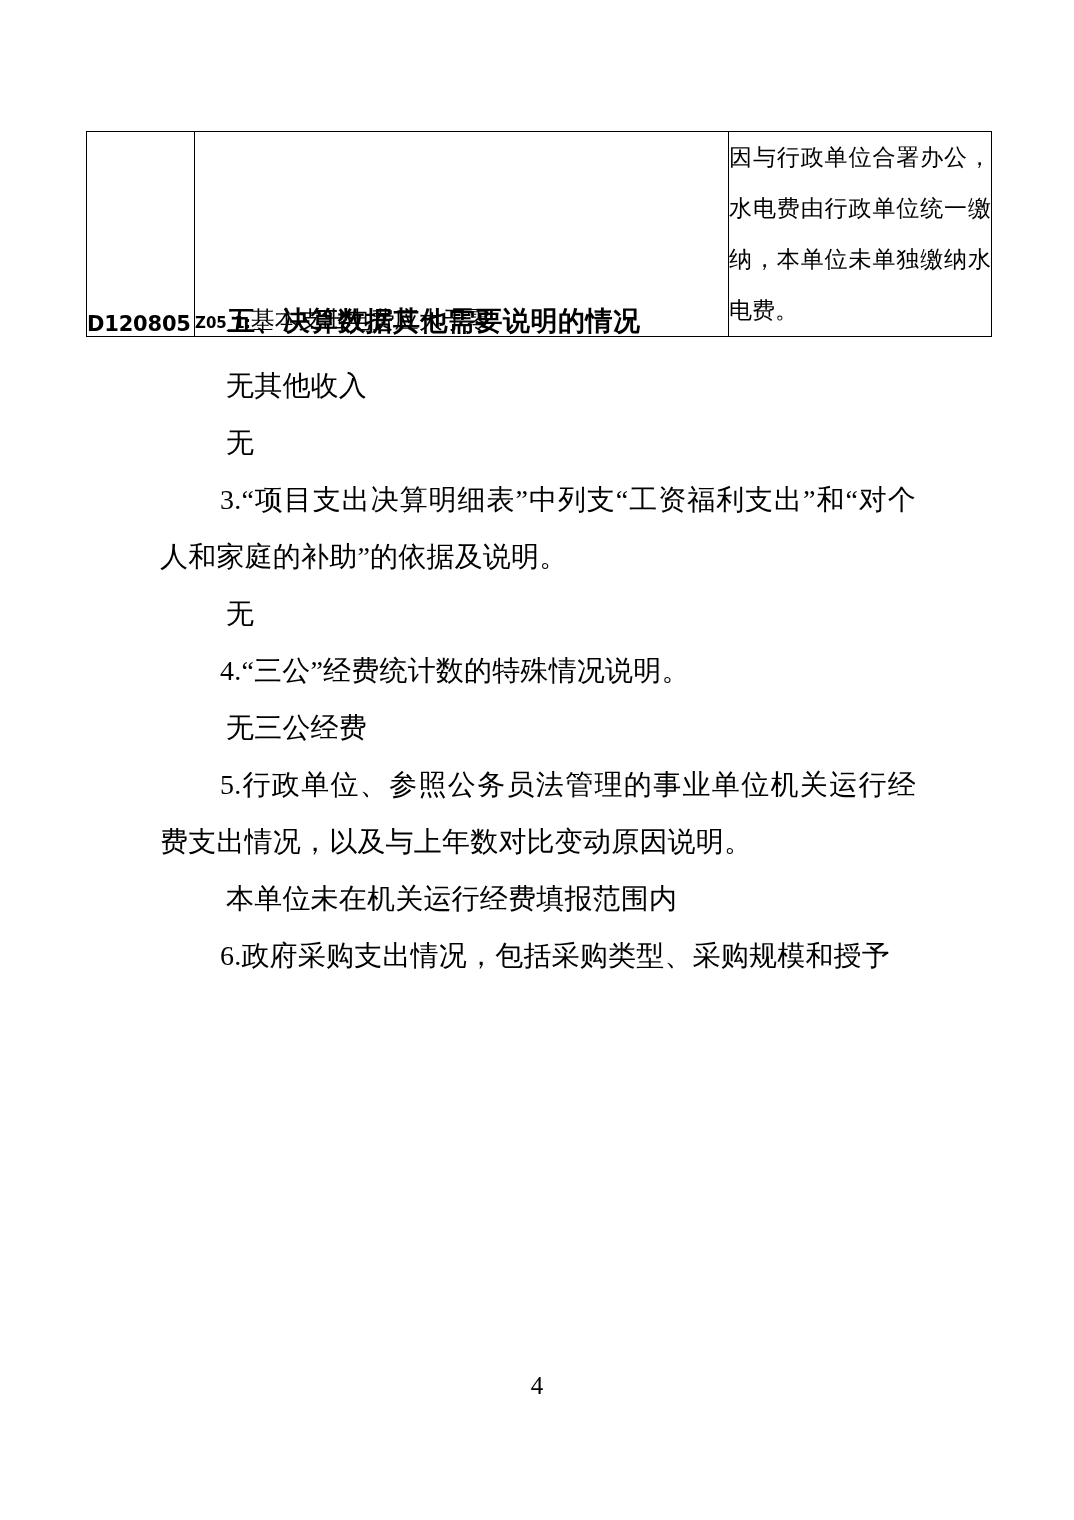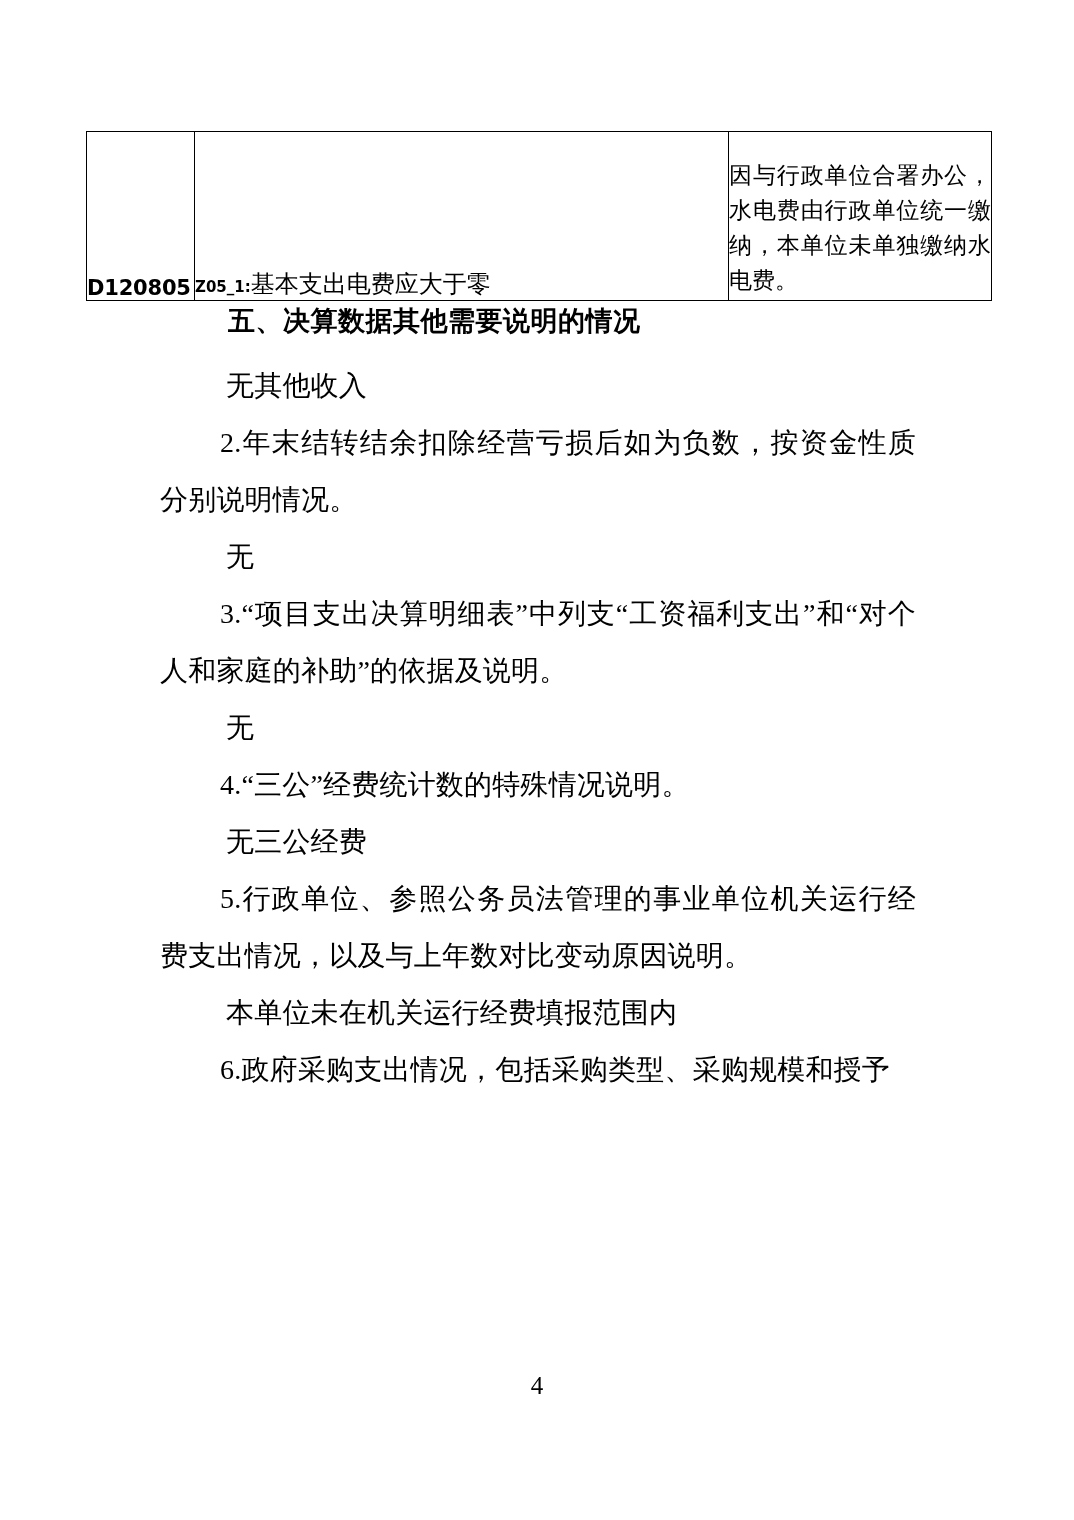--- a/index.html
+++ b/index.html
@@ -57,23 +57,23 @@
     padding: 0 0 12px 12px;
   }
   .cell-rule .rule-id {
     font-family: "DejaVu Sans", "Liberation Sans", sans-serif;
     font-weight: 600;
     font-size: 15px;
   }
   .cell-note {
     vertical-align: top;
     font-size: 23px;
-    line-height: 35px;
+    line-height: 51px;
     padding: 8px 8px 0 10px;
-    font-family: Liberation Mono, monospace;
+    font-family: Liberation Serif, serif;
     text-align: justify;
     text-justify: inter-character;
   }
 
   
   .section-heading {
     position: absolute;
     left: 228px;
     top: 303px;
     font-family: Liberation Mono, monospace;
@@ -124,21 +124,20 @@
         </td>
         <td class="col-note cell-note">因与行政单位合署办公，水电费由行政单位统一缴纳，本单位未单独缴纳水电费。</td>
       </tr>
     </tbody>
   </table>
 
   <div class="section-heading">五、决算数据其他需要说明的情况</div>
 
   <div class="body-block">
     <p class="para indent2b">无其他收入</p>
-    <p class="para indent2">2.年末结转结余扣除经营亏损后如为负数，按资金性质分别说明情况。</p>
     <p class="para indent2b">无</p>
     <p class="para indent2">3.“项目支出决算明细表”中列支“工资福利支出”和“对个人和家庭的补助”的依据及说明。</p>
     <p class="para indent2b">无</p>
     <p class="para indent2">4.“三公”经费统计数的特殊情况说明。</p>
     <p class="para indent2b">无三公经费</p>
     <p class="para indent2">5.行政单位、参照公务员法管理的事业单位机关运行经费支出情况，以及与上年数对比变动原因说明。</p>
     <p class="para indent2b">本单位未在机关运行经费填报范围内</p>
     <p class="para indent2">6.政府采购支出情况，包括采购类型、采购规模和授予</p>
   </div>
 

